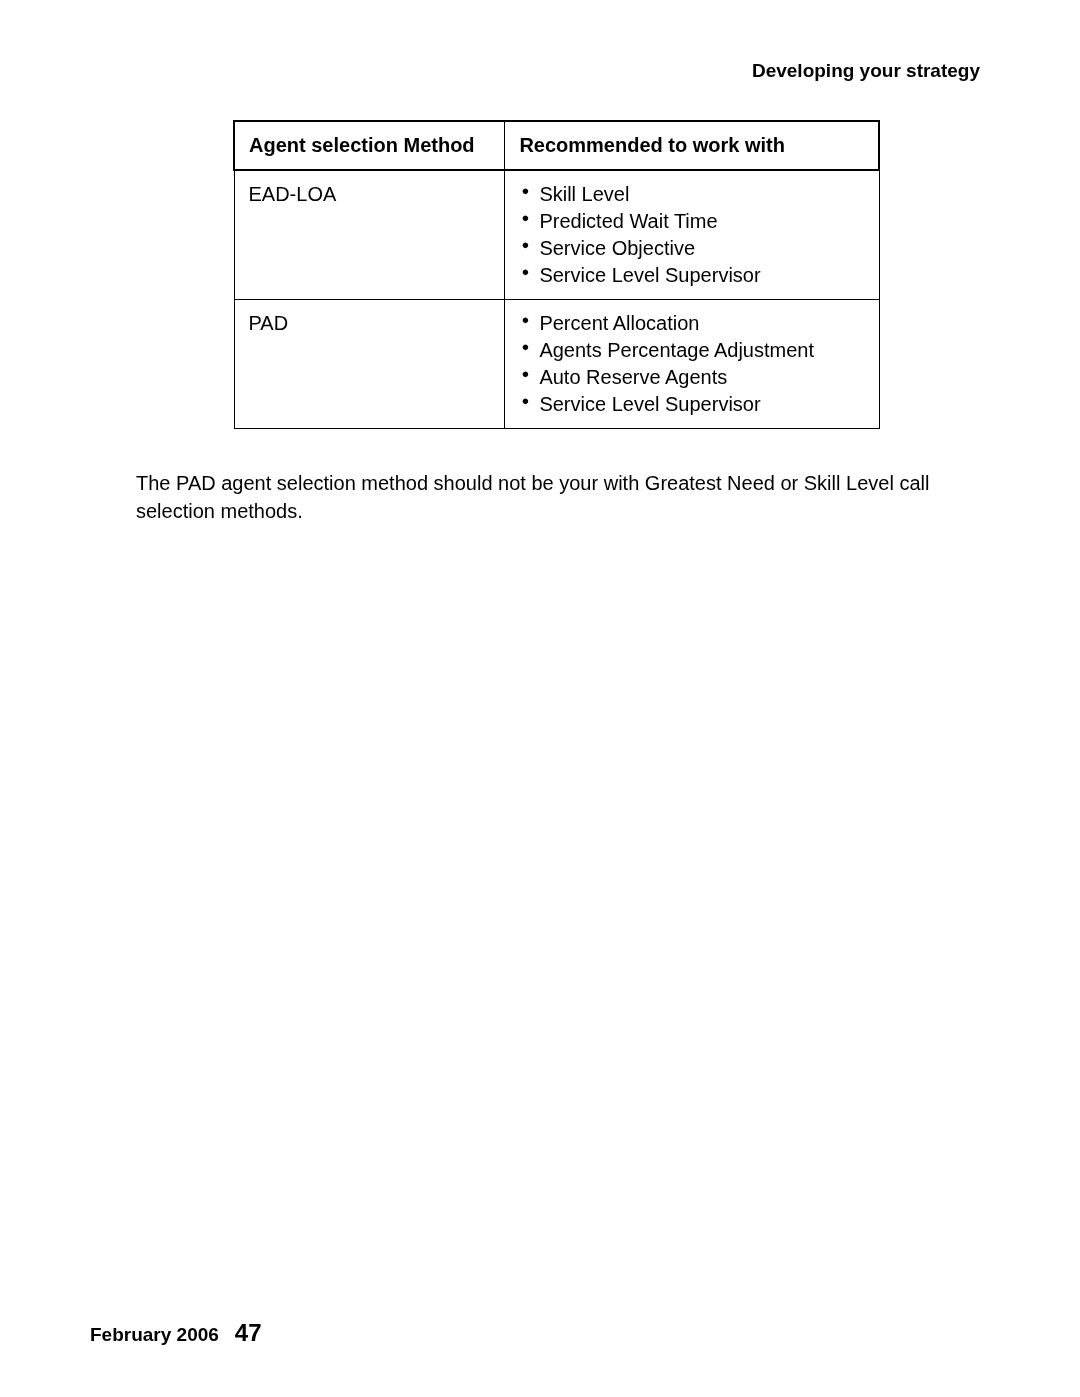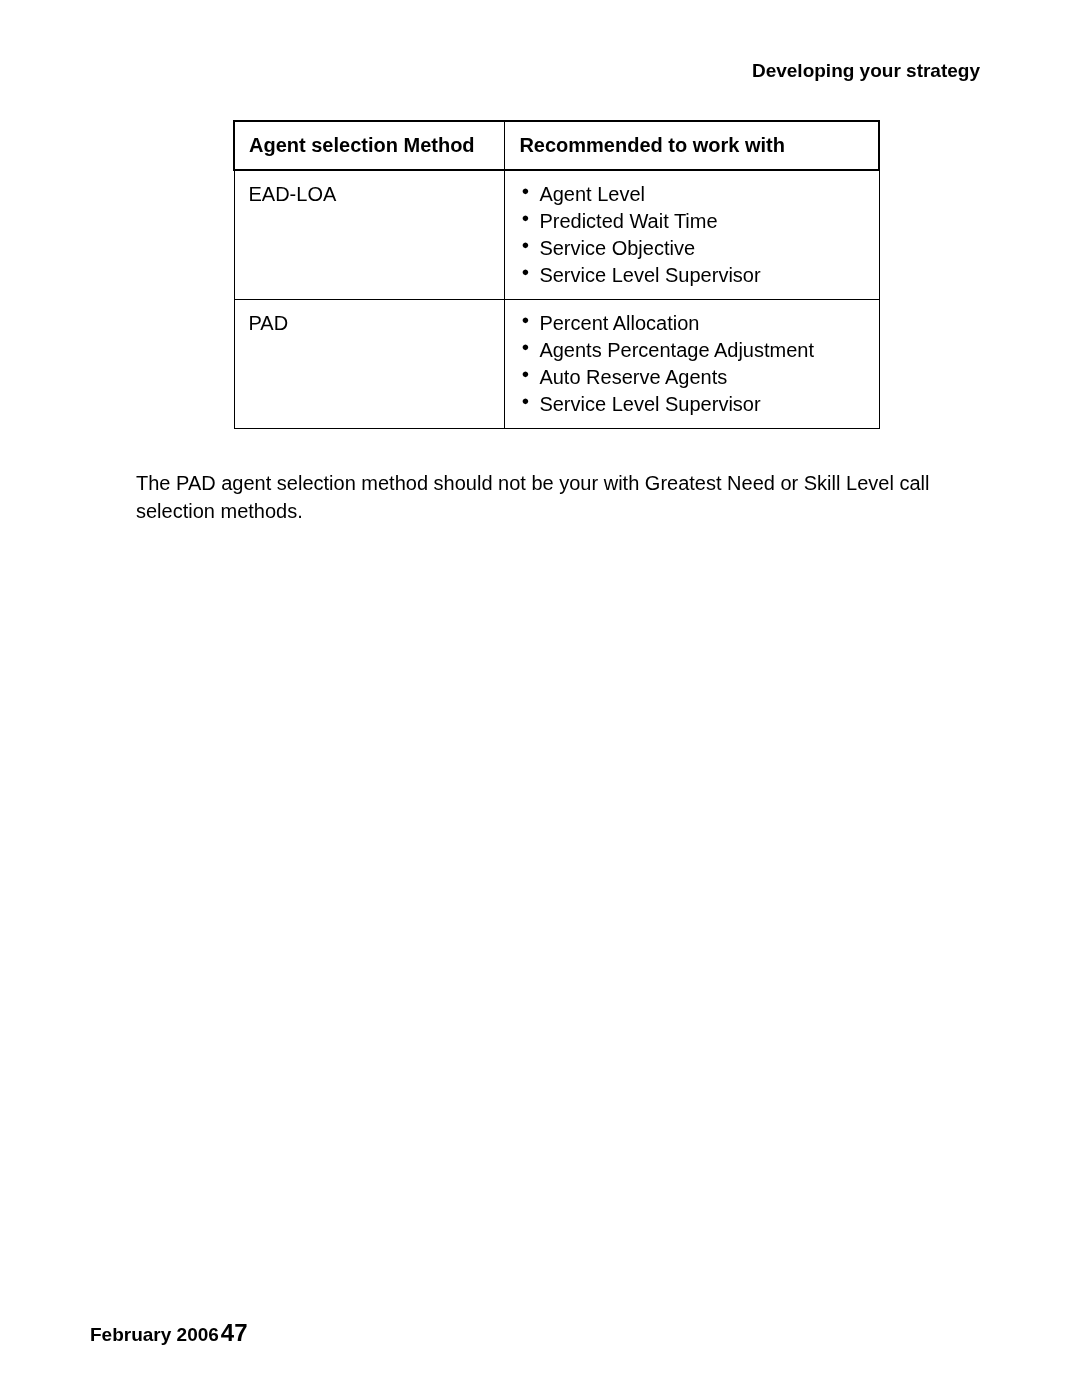--- a/index.html
+++ b/index.html
@@ -101,21 +101,21 @@
       right: 90px;
       display: flex;
       justify-content: space-between;
       align-items: baseline;
       font-size: 19px;
       font-weight: bold;
     }
     .footer-right {
       display: flex;
       align-items: baseline;
-      gap: 2px;
+      gap: 16px;
     }
     .page-number {
       font-size: 24px;
       font-weight: bold;
     }
   </style>
 </head>
 <body>
 
 <div class="page-container">
@@ -128,21 +128,21 @@
         <tr>
           <th class="col-method">Agent selection Method</th>
           <th>Recommended to work with</th>
         </tr>
       </thead>
       <tbody>
         <tr>
           <td>EAD-LOA</td>
           <td>
             <ul class="bullet-list">
-              <li>Agent Level</li>
+              <li>Skill Level</li>
               <li>Predicted Wait Time</li>
               <li>Service Objective</li>
               <li>Service Level Supervisor</li>
             </ul>
           </td>
         </tr>
         <tr>
           <td>PAD</td>
           <td>
             <ul class="bullet-list">

